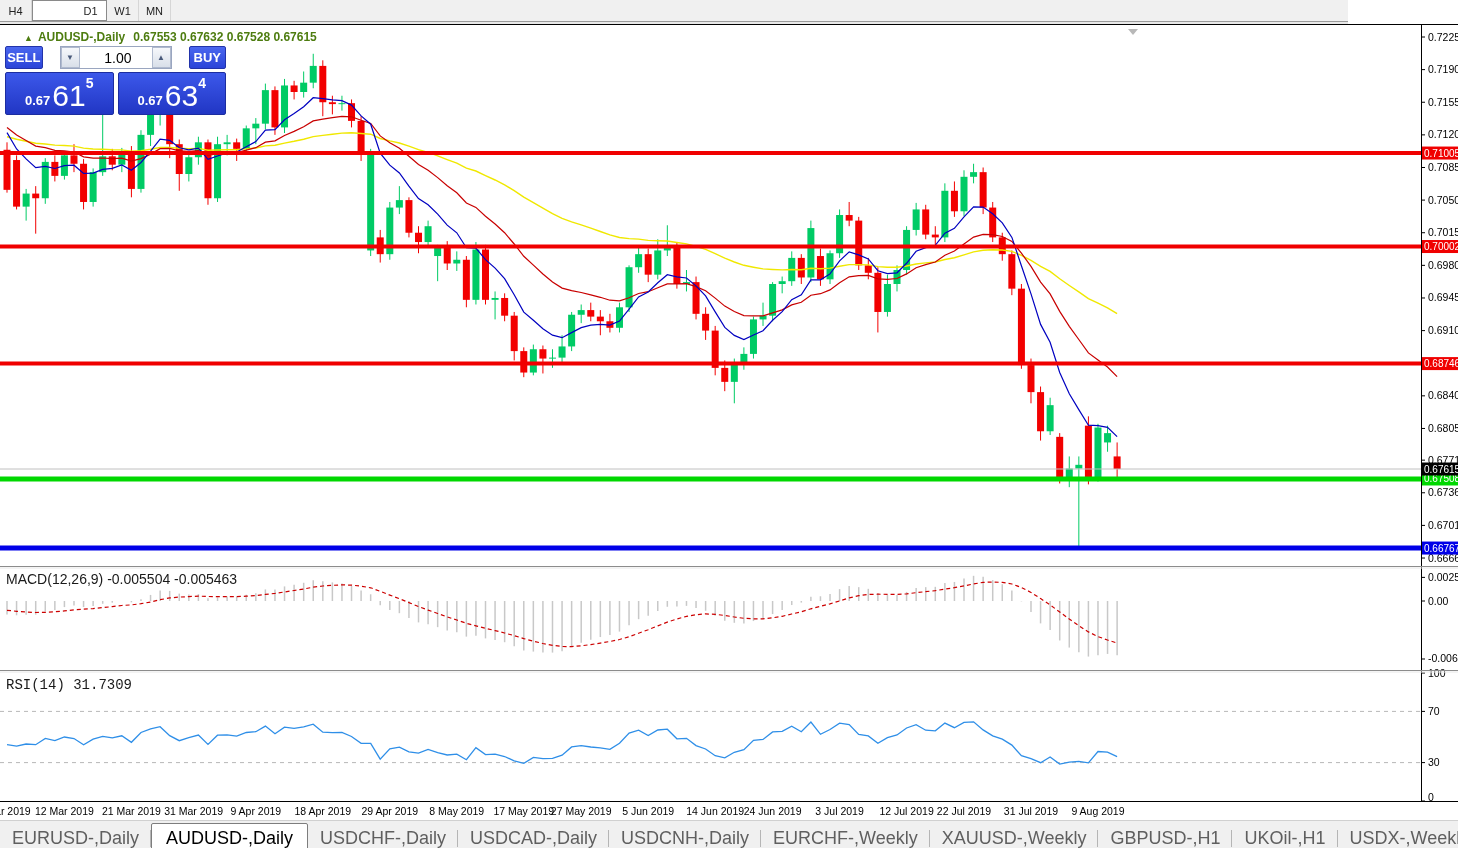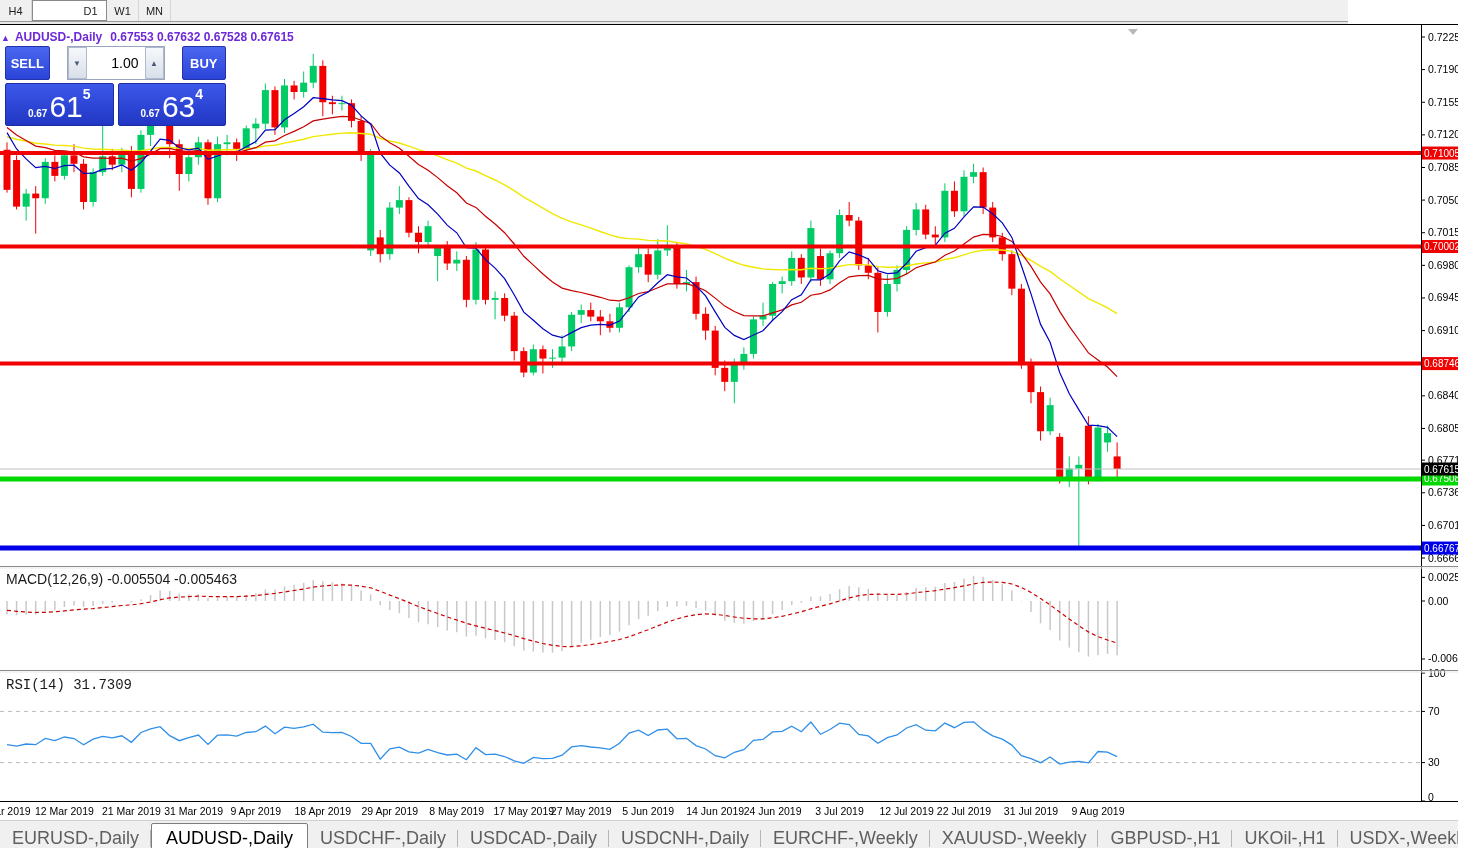--- a/index.html
+++ b/index.html
@@ -5,36 +5,36 @@
   html,body{margin:0;padding:0;background:#f0f0f0;font-family:"Liberation Sans",sans-serif;}
   .screen{position:relative;width:1458px;height:848px;background:#fff;overflow:hidden;}
   
   .toolbar{position:absolute;left:0;top:0;width:1348px;height:21px;background:#f0f0f0;
     border-bottom:1px solid #9a9a9a;box-shadow:0 2px 0 #e8e8e8;display:flex;align-items:stretch;}
   .tfbtn{min-width:27px;padding:0 2px;display:flex;align-items:center;justify-content:center;
     font-size:11px;color:#222;border-right:1px solid #d6d6d6;cursor:default;}
   .tfbtn.active{background:#ffffff;border:1px solid #8a8a8a;padding-left:44px;}
   
   .chartwrap{position:absolute;left:0;top:24px;width:1458px;height:796px;background:#fff;border-top:1px solid #000;}
-  .title{position:absolute;left:1px;top:5px;font-size:12px;font-weight:700;color:#6d28d9;z-index:5;}
+  .title{position:absolute;left:24px;top:5px;font-size:12px;font-weight:700;color:#4d7c0f;z-index:5;}
   .title .arrow{font-size:9px;margin-right:5px;}
   .title .vals{font-weight:700;margin-left:8px;}
   
   .widget{position:absolute;left:5px;top:21px;width:221px;z-index:6;}
-  .wrow1{display:flex;height:34px;gap:12px;}
+  .wrow1{display:flex;height:23px;gap:12px;}
   .bigbtn{background:linear-gradient(#4a67ef,#2b44d8);color:#fff;font-size:13px;font-weight:700;
     display:flex;align-items:center;justify-content:center;width:56px;border:1px solid #2233aa;border-radius:2px;}
   .spin{display:flex;flex:1;margin:0 5px;border:1px solid #9aa6c0;background:#fff;}
   .spinbtn{width:17px;background:linear-gradient(#f6f8fb,#d9dfe9);border:1px solid #b0bace;color:#4a5a7a;
     font-size:8px;display:flex;align-items:center;justify-content:center;}
-  .vol{flex:1;border:none;outline:none;font-family:"Liberation Sans",sans-serif;font-size:14px;text-align:right;padding-right:6px;width:50px;}
+  .vol{flex:1;border:none;outline:none;font-family:"Liberation Sans",sans-serif;font-size:14px;text-align:right;padding-right:20px;width:50px;}
   .wrow2{display:flex;margin-top:3px;gap:4px;}
   .pricebox{flex:1;height:38px;background:linear-gradient(#3c58ea,#2136c4);border:1px solid #1c2da0;border-radius:2px;
     color:#fff;display:flex;align-items:flex-end;justify-content:center;padding-bottom:3px;}
-  .pricebox .sm{font-size:10px;font-weight:700;margin-right:2px;margin-bottom:3px;}
+  .pricebox .sm{font-size:13px;font-weight:700;margin-right:2px;margin-bottom:3px;}
   .pricebox .bg{font-size:30px;line-height:30px;font-weight:400;}
   .pricebox .sup{font-size:14px;font-weight:700;align-self:flex-start;margin-top:2px;}
   .paneLabel{position:absolute;font-size:14px;color:#1a1a1a;z-index:5;}
   #macdLabel{left:6px;top:546px;}
   #rsiLabel{left:6px;top:652px;font-family:Liberation Mono, monospace;}
   
   .tabbar{position:absolute;left:0;top:820px;width:1458px;height:28px;background:#f0f0f0;
     display:flex;align-items:center;border-top:1px solid #d0d0d0;}
   .tab{font-size:18px;color:#5f5f5f;padding:4px 12px;margin-top:7px;position:relative;}
   .tab:not(.active):after{content:"";position:absolute;right:0;top:6px;bottom:6px;width:1px;background:#b5b5b5;}

